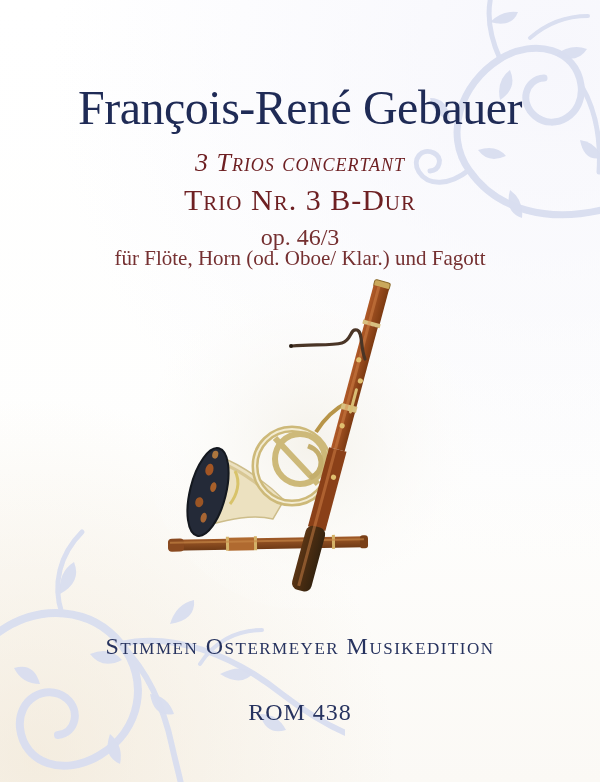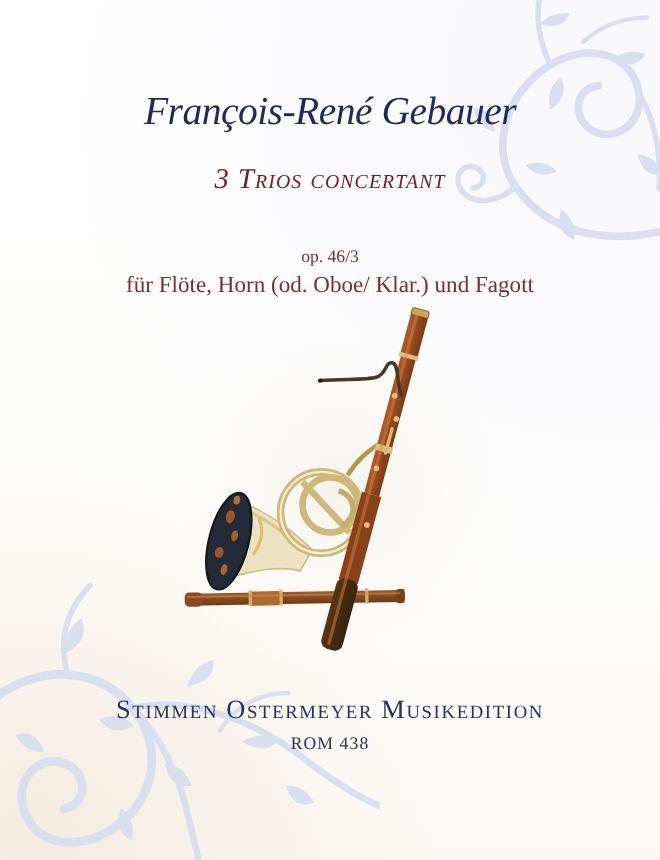--- a/index.html
+++ b/index.html
@@ -5,29 +5,29 @@
   html,body{margin:0;padding:0;background:#888;}
   .page{
     position:relative;width:600px;height:782px;margin:0 auto;overflow:hidden;
     font-family:"Liberation Serif","DejaVu Serif",serif;
     background:
       radial-gradient(circle at 6% 97%, rgba(238,226,205,0.55), rgba(238,226,205,0) 38%),
       radial-gradient(circle at 92% 8%, rgba(246,246,252,0.9), rgba(246,246,252,0) 55%),
       linear-gradient(180deg,#ffffff 0%,#fefefd 60%,#fbf9f5 100%);
   }
   .txt{position:absolute;left:0;width:100%;text-align:center;line-height:1.08;}
-  .composer{top:82px;font-size:36px;letter-spacing:-0.5px;color:#1f2b56;font-style:italic;}
+  .composer{top:82px;font-size:48px;letter-spacing:-0.5px;color:#1f2b56;}
   .dates{top:128px;font-size:15px;color:#2a3560;}
   .series{top:149px;font-size:26px;font-variant:small-caps;letter-spacing:1px;color:#6e2023;font-style:italic;}
   .work{top:184px;font-size:30px;font-variant:small-caps;letter-spacing:1px;color:#6e2023;}
-  .opus{top:225px;font-size:16px;color:#753031;}
+  .opus{top:225px;font-size:24px;color:#753031;}
   .instrumentation{top:247px;font-size:21px;color:#753031;}
   .edition-type{top:613px;font-size:19px;color:#6f2326;}
   .publisher{top:634px;font-size:24px;font-variant:small-caps;letter-spacing:1.5px;color:#27335f;}
-  .catalog{top:668px;font-size:16px;letter-spacing:1px;color:#27335f;}
+  .catalog{top:700px;font-size:24px;letter-spacing:1px;color:#27335f;}
   .ornament{position:absolute;pointer-events:none;}
   .ornament.tr{top:0;right:0;}
   .ornament.bl{bottom:0;left:0;}
   .photo{position:absolute;left:140px;top:266px;}
 </style>
 </head>
 <body>
 
 <div class="page">
 
@@ -65,20 +65,21 @@
       <path d="M220,160 q18,-10 34,-2 q-12,16 -34,2z"></path>
       <path d="M260,200 q18,0 26,16 q-20,6 -26,-16z"></path>
       <path d="M110,220 q14,12 10,30 q-18,-8 -10,-30z"></path>
       <path d="M40,170 q-18,0 -26,-16 q20,-6 26,16z"></path>
       <path d="M170,110 q6,-20 24,-24 q2,20 -24,24z"></path>
     </g>
   </svg>
 
   <div class="txt composer">François-René Gebauer</div>
   <div class="txt series">3 Trios concertant</div>
+  <div class="txt work">Trio Nr. 3 B-Dur</div>
   <div class="txt opus">op. 46/3</div>
   <div class="txt instrumentation">für Flöte, Horn (od. Oboe/ Klar.) und Fagott</div>
 
   <svg class="photo" width="340" height="342" viewBox="0 0 340 342">
     <defs>
       <linearGradient id="woodB" x1="0" y1="0" x2="1" y2="0">
         <stop offset="0" stop-color="#b05a28"></stop>
           <stop offset="1" stop-color="#7c3a12"></stop>
       </linearGradient>
       <linearGradient id="woodD" x1="0" y1="0" x2="1" y2="0">

